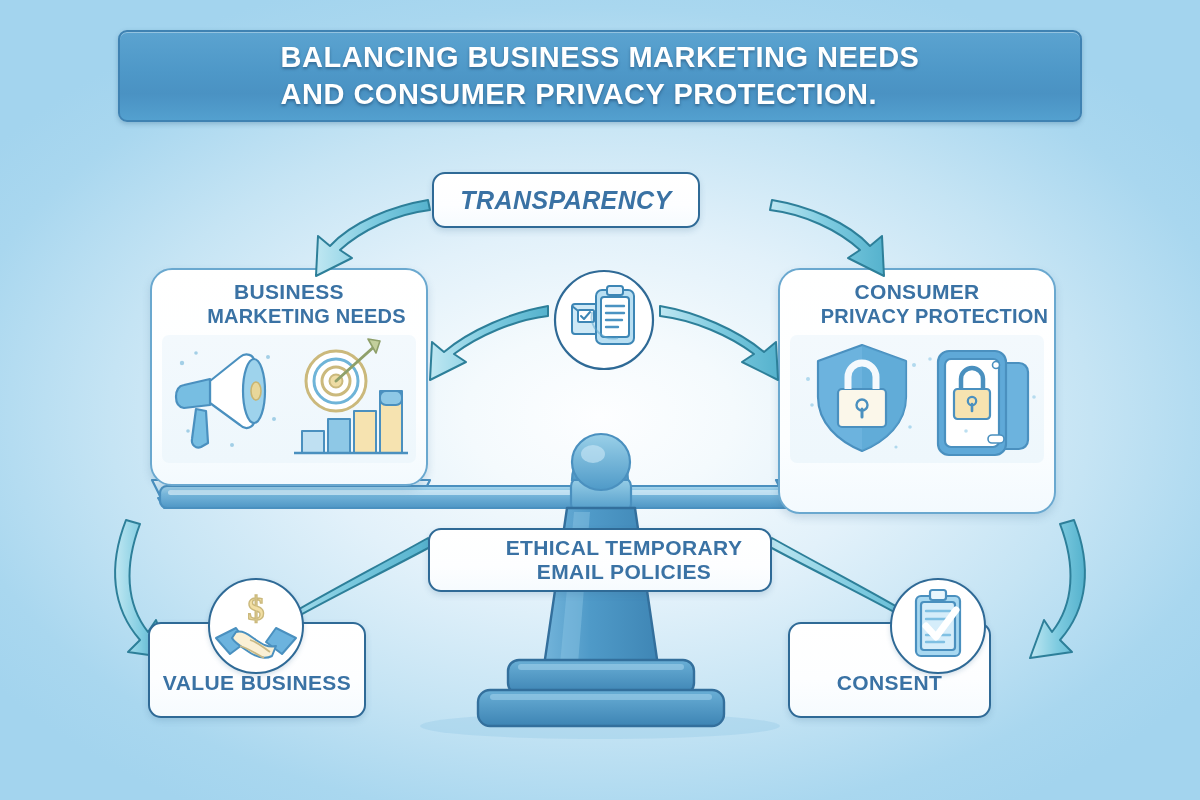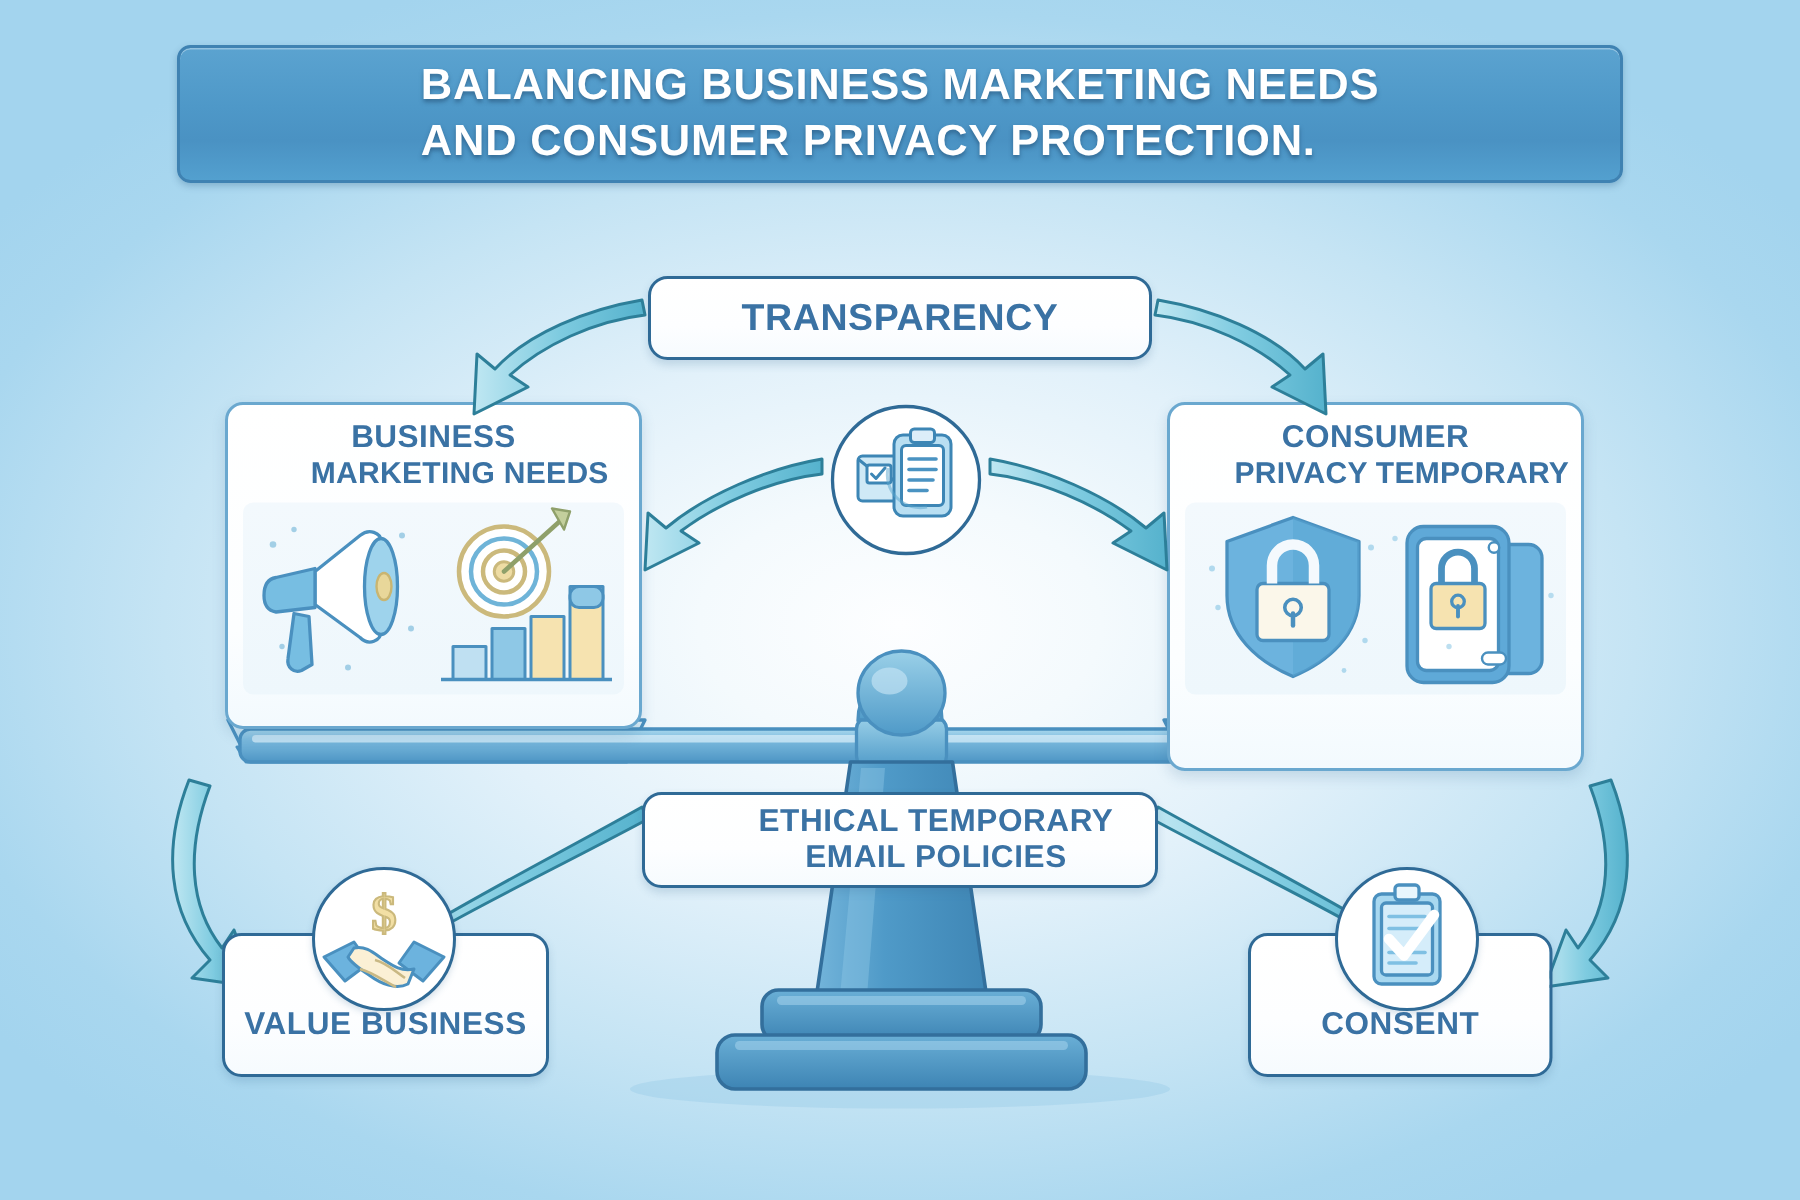--- a/index.html
+++ b/index.html
@@ -49,38 +49,38 @@
     text-align: center;
   }
   .pill-text {
     color: #3a72a4;
     font-weight: bold;
     letter-spacing: .4px;
     line-height: 1.16;
     white-space: pre-line;
   }
 
-  #transparency-box { left: 432px; top: 184px; width: 336px; height: 56px; }
+  #transparency-box { left: 432px; top: 172px; width: 268px; height: 56px; font-style: italic; }
   #transparency-box .pill-text { font-size: 25px; }
 
   #policies-box { left: 428px; top: 528px; width: 344px; height: 64px; z-index: 12; padding-left: 48px; }
   #policies-box .pill-text { font-size: 21px; }
 
   #value-exchange-box { left: 148px; top: 622px; width: 218px; height: 96px; z-index: 12; }
   #value-exchange-box .pill-text { font-size: 21px; padding-top: 26px; }
 
-  #consent-box { left: 832px; top: 622px; width: 203px; height: 96px; z-index: 12; }
+  #consent-box { left: 788px; top: 622px; width: 203px; height: 96px; z-index: 12; }
   #consent-box .pill-text { font-size: 21px; padding-top: 26px; }
 
   
   .side-card {
     position: absolute;
     background: linear-gradient(180deg, #ffffff 0%, #fcfeff 70%, #f3fafe 100%);
     border: 2px solid #6aa8cf;
-    border-radius: 12px;
+    border-radius: 22px;
     box-shadow: 0 4px 9px rgba(60,110,150,.20);
     z-index: 6;
     padding: 10px 4px 8px;
     display: flex; flex-direction: column; align-items: center;
   }
   #business-card { left: 150px; top: 268px; width: 278px; height: 218px; }
   #privacy-card  { left: 778px; top: 268px; width: 278px; height: 246px; }
 
   .card-title-1 {
     color: #3a72a4; font-weight: bold; font-size: 21px; letter-spacing: .3px;
@@ -301,21 +301,21 @@
           <rect x="218" y="56" width="22" height="62" fill="#f6e3b0"></rect>
           <rect x="218" y="56" width="22" height="14" rx="6" fill="#8ec8e6"></rect>
           <line x1="132" y1="118" x2="246" y2="118" stroke="#4a90bf" stroke-width="2.4"></line>
         </g>
       </svg>
     </div>
   </div>
 
   <div class="side-card" id="privacy-card">
     <div class="card-title-1">CONSUMER</div>
-    <div class="card-title-2">PRIVACY TEMPORARY</div>
+    <div class="card-title-2">PRIVACY PROTECTION</div>
     <div class="card-art">
       <svg width="254" height="128" viewBox="0 0 254 128">
 
         <g stroke="#4a90bf" stroke-width="2.2" stroke-linejoin="round">
           <path d="M72 10 L116 26 L116 62 C 116 88 96 106 72 116 C 48 106 28 88 28 62 L28 26 Z" fill="#6cb3de"></path>
           <path d="M72 10 L116 26 L116 62 C 116 88 96 106 72 116 Z" fill="#5aa5d4" opacity="0.55" stroke="none"></path>
           <rect x="48" y="54" width="48" height="38" rx="4" fill="#fbf7ea"></rect>
           <path d="M58 54 L58 42 a14 14 0 0 1 28 0 L86 54" fill="none" stroke="#f4f9fd" stroke-width="7"></path>
           <circle cx="72" cy="70" r="5.5" fill="none" stroke="#4a90bf" stroke-width="2.4"></circle>
           <path d="M72 74 L72 82" stroke="#4a90bf" stroke-width="3" stroke-linecap="round"></path>

